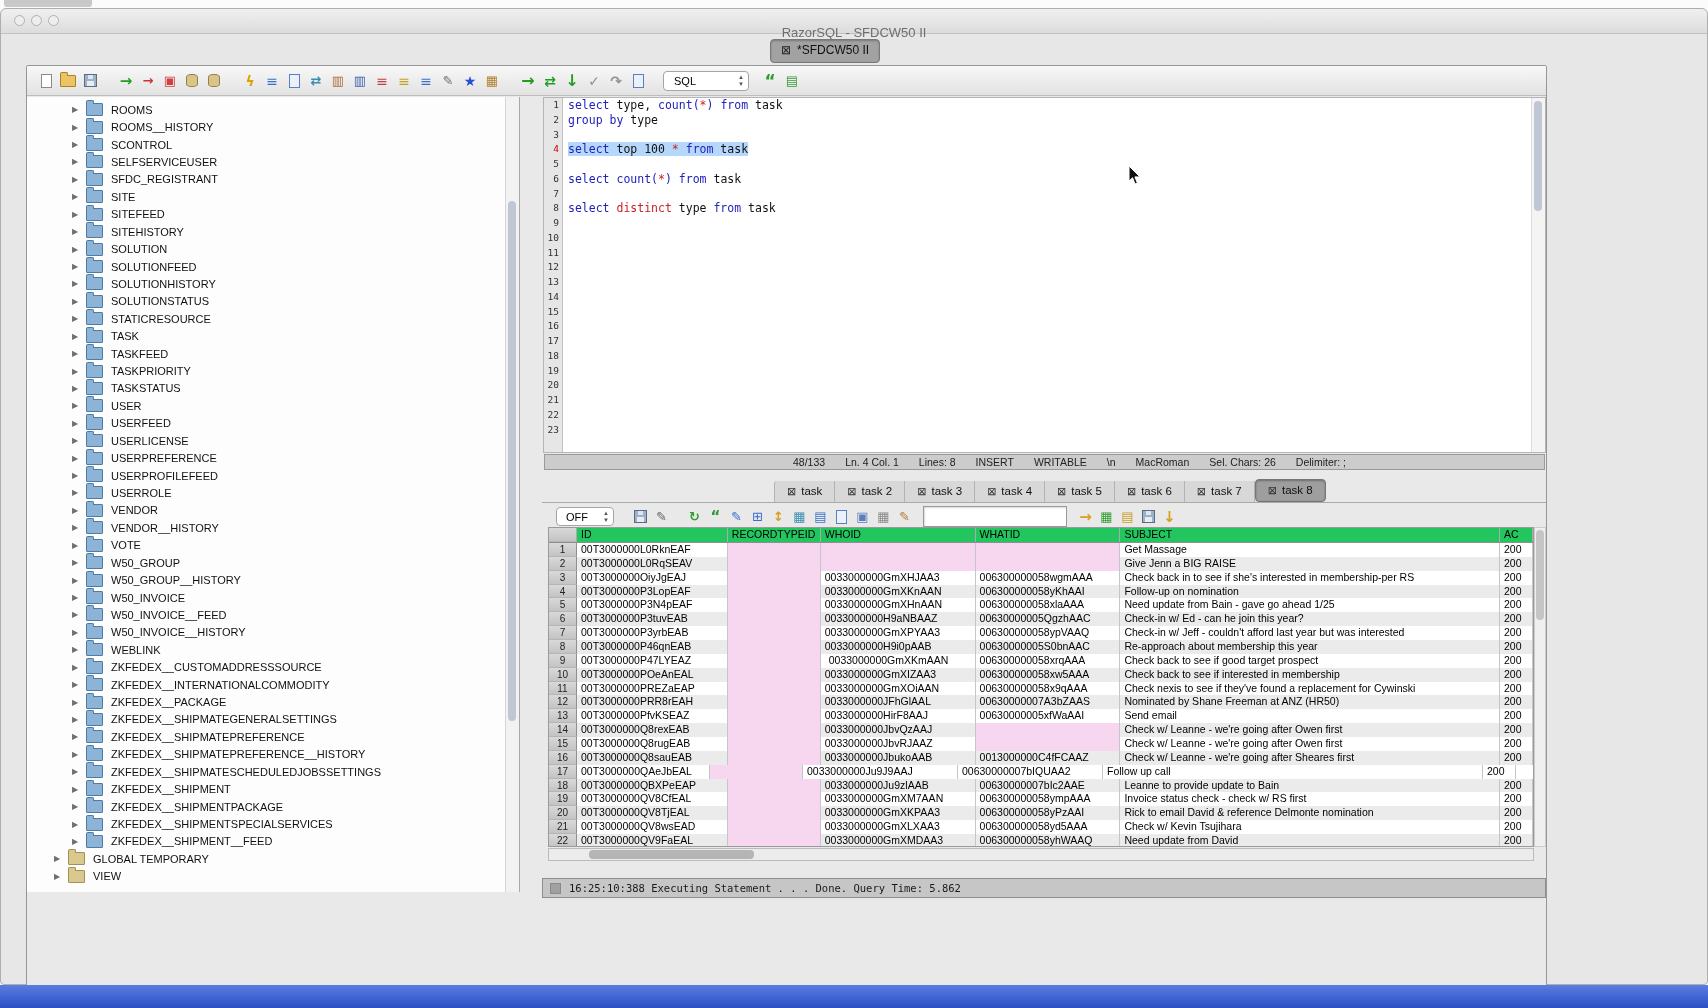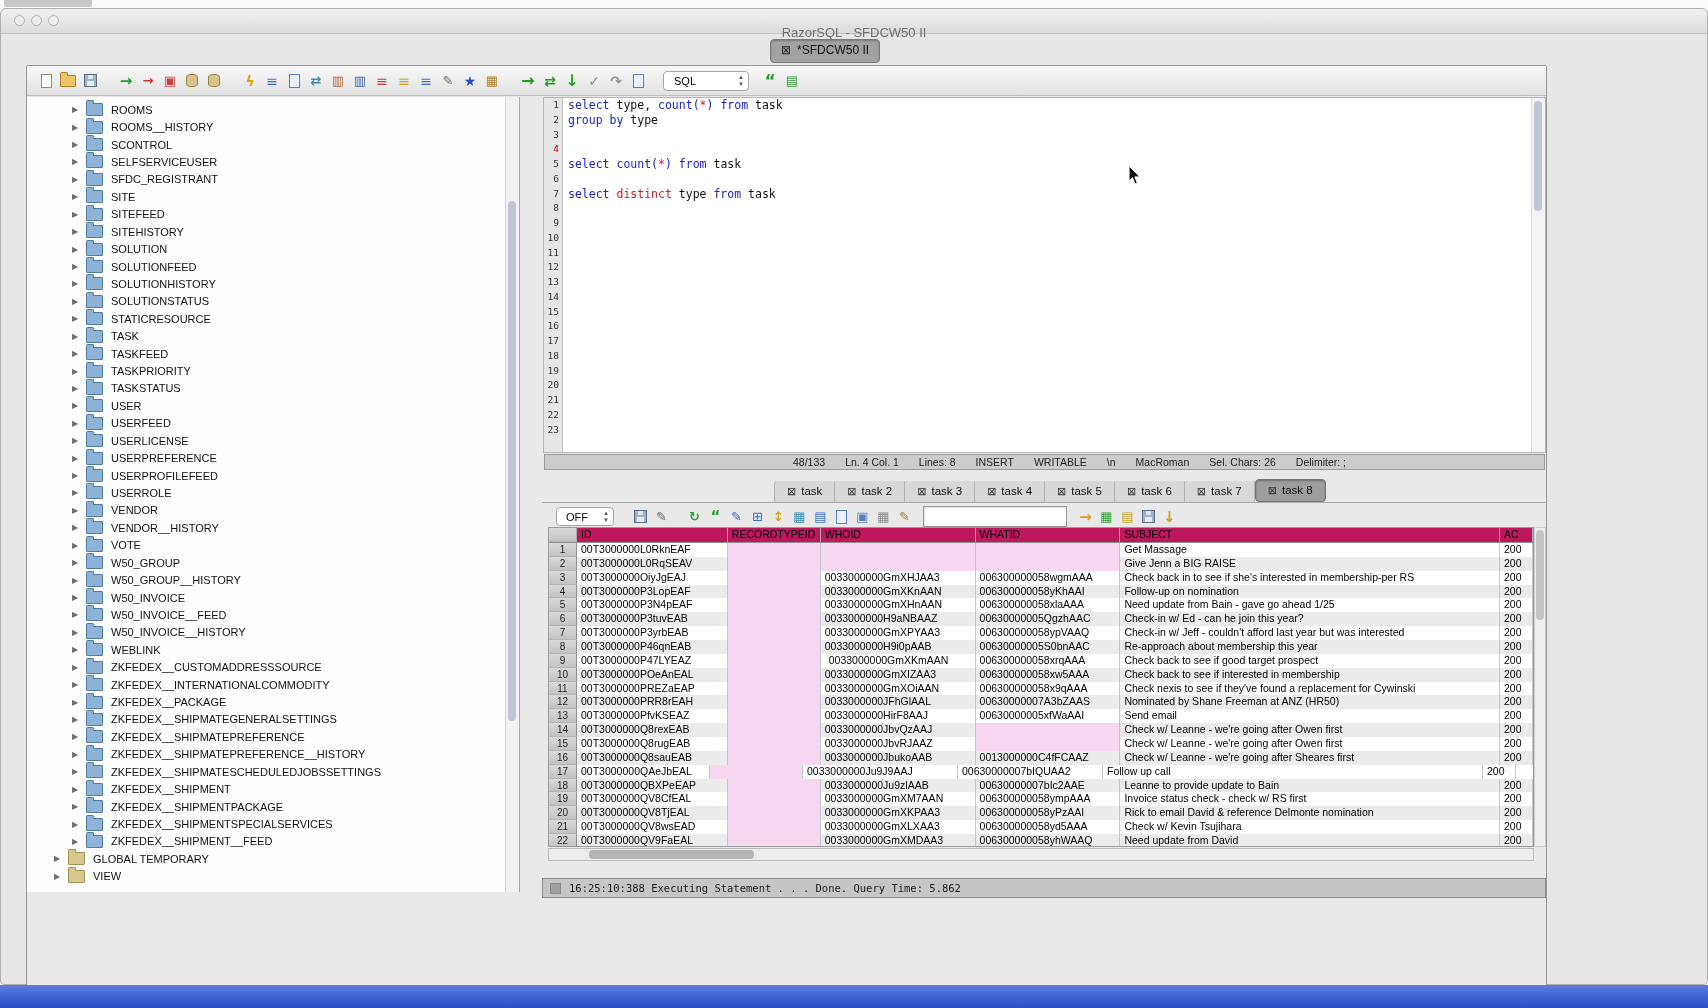--- a/index.html
+++ b/index.html
@@ -87,21 +87,21 @@
     padding-left:14px;box-sizing:border-box;}
   .off-select{width:58px;height:19px;background:#fff;border:1px solid #a5a5a5;border-radius:4px;
     font-size:11px;display:flex;align-items:center;padding-left:9px;position:relative;box-sizing:border-box;margin-right:16px;}
   .rti{width:21px;height:19px;display:flex;align-items:center;justify-content:center;font-size:12px;}
   .search{width:138px;height:17px;border:1px solid #999;background:#fff;margin:0 8px;font-size:11px;
     box-shadow:inset 1px 1px 2px rgba(0,0,0,.15);}
   
   .grid{position:absolute;left:6px;top:430px;width:986px;height:320px;background:#fff;
     border:1px solid #9a9a9a;box-sizing:border-box;overflow:hidden;}
   .gr-row{display:flex;height:13.86px;}
-  .gr-head{height:14px;background:#be185d;border-bottom:1px solid #8f8f8f;}
+  .gr-head{height:14px;background:#22c55e;border-bottom:1px solid #8f8f8f;}
   .cell{box-sizing:border-box;border-right:1px solid #c6c6c6;padding:0 0 0 4px;font-size:10.5px;
     line-height:13.8px;white-space:nowrap;overflow:hidden;color:#000;}
   .gr-head .cell{border-right:1px solid #ababab;line-height:13px;color:#000;}
   .rownum{background:linear-gradient(#d9d9d9,#c3c3c3);border-right:1px solid #8f8f8f;
     border-bottom:1px solid #b5b5b5;text-align:center;padding-left:0;font-size:10px;color:#222;}
   .r-even{background:#ebebeb;}
   .null{background:#f7d7ef;}
   .gvscroll{position:absolute;left:992px;top:430px;width:12px;height:320px;background:#efefef;border:1px solid #ccc;box-sizing:border-box;}
   .gvthumb{position:absolute;left:1px;top:2px;width:8px;height:90px;background:#c5c5c5;border-radius:4px;}
   .hscroll{position:absolute;left:6px;top:751px;width:986px;height:13px;background:#ececec;border:1px solid #bbb;box-sizing:border-box;}
@@ -488,20 +488,21 @@
             <div class="gnum">19</div>
             <div class="gnum">20</div>
             <div class="gnum">21</div>
             <div class="gnum">22</div>
             <div class="gnum">23</div>
           </div>
         <div class="code" id="code">
             <div class="cline"><span><span class="tk-k">select</span><span class="tk-p"> type, </span><span class="tk-k">count(</span><span class="tk-r">*</span><span class="tk-k">)</span><span class="tk-p"> </span><span class="tk-k">from</span><span class="tk-p"> task</span></span></div>
             <div class="cline"><span><span class="tk-k">group by</span><span class="tk-p"> type</span></span></div>
             <div class="cline">&nbsp;</div>
+            <div class="cline"><span class="sel"><span class="tk-k">select</span><span class="tk-p"> top 100 </span><span class="tk-r">*</span><span class="tk-p"> </span><span class="tk-k">from</span><span class="tk-p"> task</span></span></div>
             <div class="cline">&nbsp;</div>
             <div class="cline"><span><span class="tk-k">select</span><span class="tk-p"> </span><span class="tk-k">count(</span><span class="tk-r">*</span><span class="tk-k">)</span><span class="tk-p"> </span><span class="tk-k">from</span><span class="tk-p"> task</span></span></div>
             <div class="cline">&nbsp;</div>
             <div class="cline"><span><span class="tk-k">select</span><span class="tk-p"> </span><span class="tk-r">distinct</span><span class="tk-p"> type </span><span class="tk-k">from</span><span class="tk-p"> task</span></span></div>
             <div class="cline">&nbsp;</div>
             <div class="cline">&nbsp;</div>
             <div class="cline">&nbsp;</div>
             <div class="cline">&nbsp;</div>
             <div class="cline">&nbsp;</div>
             <div class="cline">&nbsp;</div>

